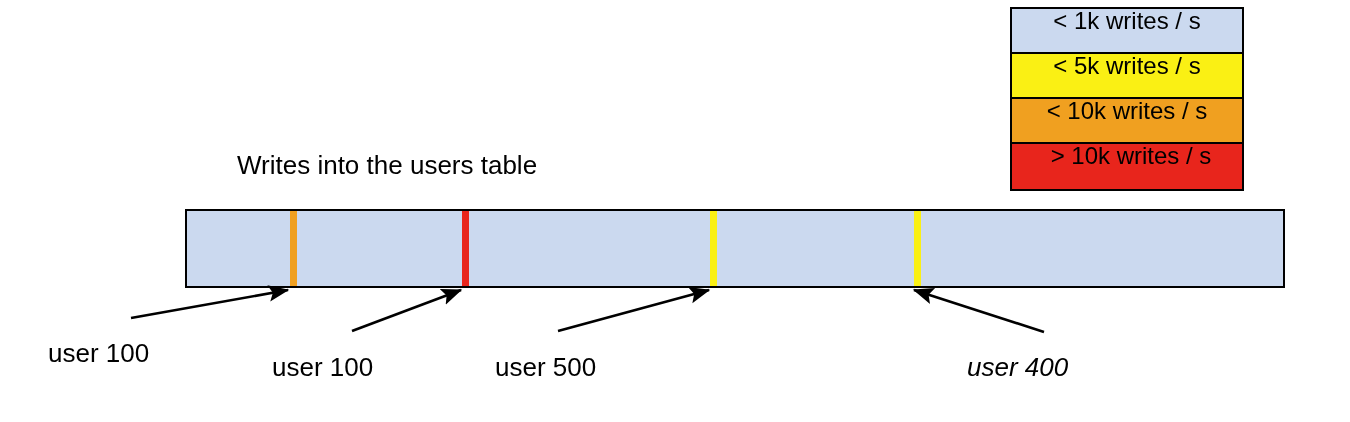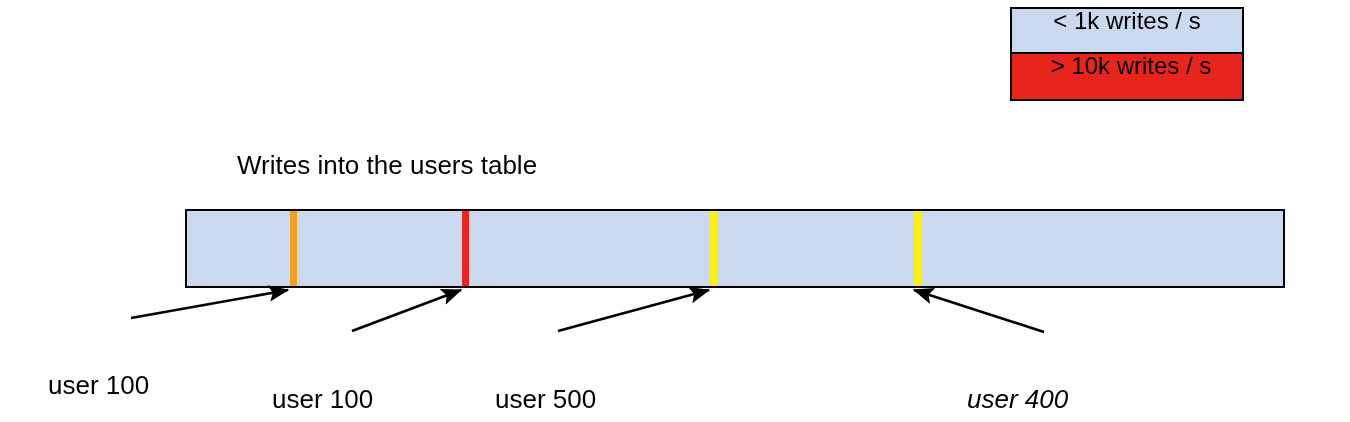--- a/index.html
+++ b/index.html
@@ -84,29 +84,34 @@
     height: 422px;
     pointer-events: none;
   }
 
   
   .user-label {
     position: absolute;
     font-size: 26px;
     line-height: 1;
     white-space: nowrap;
-    margin-top: 32px;
   }
 </style>
 </head>
 <body>
 
 <div id="legend">
   <div class="legend-row" style="background:#CBD9EF;">
     <span class="legend-label">&lt; 1k writes / s</span>
+  </div>
+  <div class="legend-row" style="background:#FAF014;">
+    <span class="legend-label">&lt; 5k writes / s</span>
+  </div>
+  <div class="legend-row" style="background:#F0A020;">
+    <span class="legend-label">&lt; 10k writes / s</span>
   </div>
   <div class="legend-row" style="background:#E8251C;">
     <span class="legend-label">&gt; 10k writes / s</span>
   </div>
 </div>
 
 <div id="chart-title">Writes into the users table</div>
 
 <div id="bar">
   <div class="stripe" style="left:103px; background:#F0A020;"></div>

